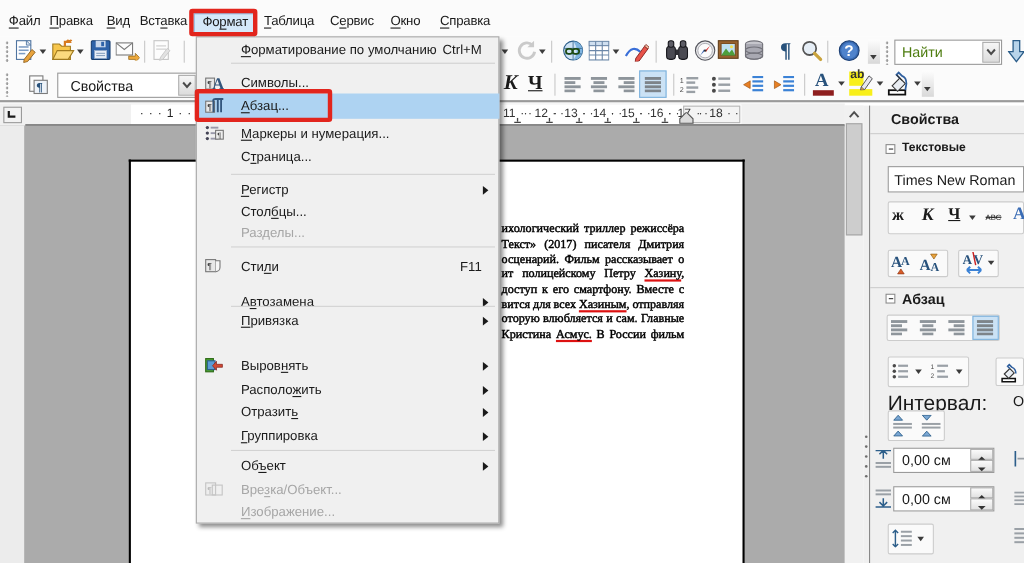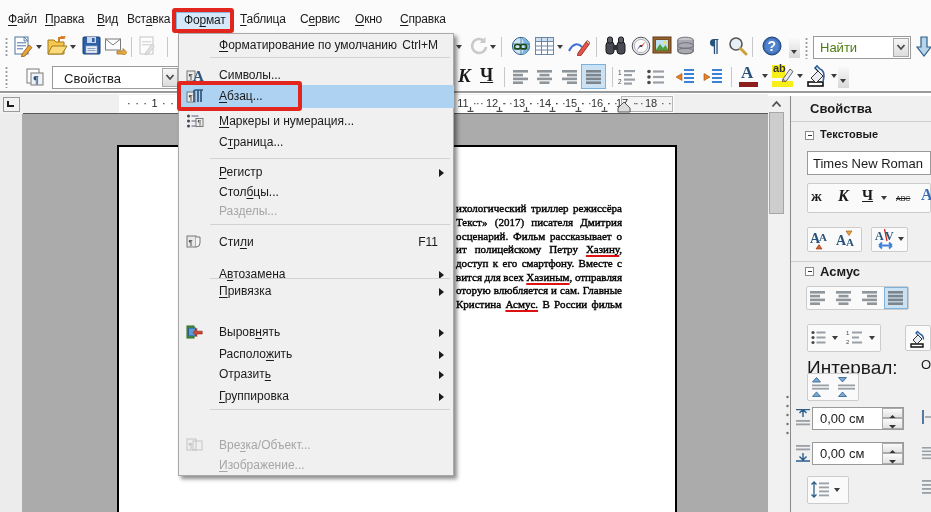--- a/index.html
+++ b/index.html
@@ -426,21 +426,21 @@
     <text x="0" y="11" font-family="Liberation Serif" font-size="12" font-weight="bold" fill="#28527c">A</text>
     <text x="10" y="11" font-family="Liberation Serif" font-size="12" font-weight="bold" fill="#28527c">V</text>
     <path d="M9.5 0 L12 12" stroke="#c22" stroke-width="1.3"></path>
     <path d="M4 16.5 h13 m-13 0 l3 -3 m-3 3 l3 3 m10 -3 l-3 -3 m3 3 l-3 3" stroke="#3b82d6" stroke-width="1.8" fill="none"></path>
   </svg>
 <div class="dd" style="left:898px;top:237px"></div>
 <div class="abs" style="left:791px;top:261px;width:140px;height:1px;background:#cdcdcd"></div>
 <div class="abs" style="left:805px;top:267px;width:9px;height:9px;background:#fff;border:1px solid #8a8a8a">
     <div style="position:absolute;left:1.5px;top:3px;width:4px;height:1px;background:#333"></div>
   </div>
-<div class="abs" style="left:820px;top:264px;font-weight:bold;font-size:13px">Асмус</div>
+<div class="abs" style="left:820px;top:264px;font-weight:bold;font-size:13px">Абзац</div>
 <div class="sbgroup" style="left:806px;top:286px;width:103px;height:24px"></div>
 <div class="abs" style="left:884px;top:287px;width:24px;height:22px;background:#cbe2f5;border:1px solid #7db2dd"></div>
 <svg class="abs" style="left:810px;top:291px" width="15" height="14" viewBox="0 0 15 14">
     <g fill="#8e959b">
       <rect y="0" width="15" height="2.6"></rect>
       <rect y="3.8" width="10" height="2.6"></rect>
       <rect y="7.6" width="15" height="2.6"></rect>
       <rect y="11.4" width="10" height="2.6"></rect>
     </g>
   </svg>
@@ -675,20 +675,24 @@
     </div>
 <div class="mi" style="top:352px">
       <span class="t"><u class="ac">Г</u>руппировка</span>
       <span class="ar"></span>
     </div>
 <div class="mi" style="top:330px">
       <span class="t">Отразит<u class="ac">ь</u></span>
       <span class="ar"></span>
     </div>
 <div class="msep" style="top:375px"></div>
+<div class="mi" style="top:379px">
+      <span class="t">Об<u class="ac">ъ</u>ект</span>
+      <span class="ar"></span>
+    </div>
 <div class="mi gray" style="top:401px">
       <svg class="micon" viewBox="0 0 18 16" opacity="0.5">
         <rect x="1" y="2" width="9" height="11" fill="#eee" stroke="#999"></rect>
         <text x="2.5" y="11" font-size="8" fill="#888">¶</text>
         <rect x="7" y="4" width="9" height="9" fill="none" stroke="#999"></rect>
       </svg>
       <span class="t">Вре<u class="ac">з</u>ка/Объект...</span>
     </div>
 <div class="mi gray" style="top:421px">
       <span class="t"><u class="ac">И</u>зображение...</span>

